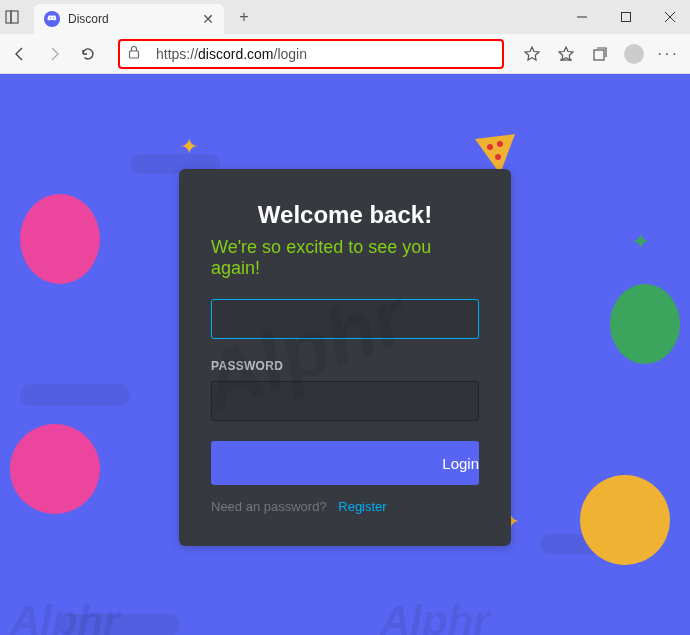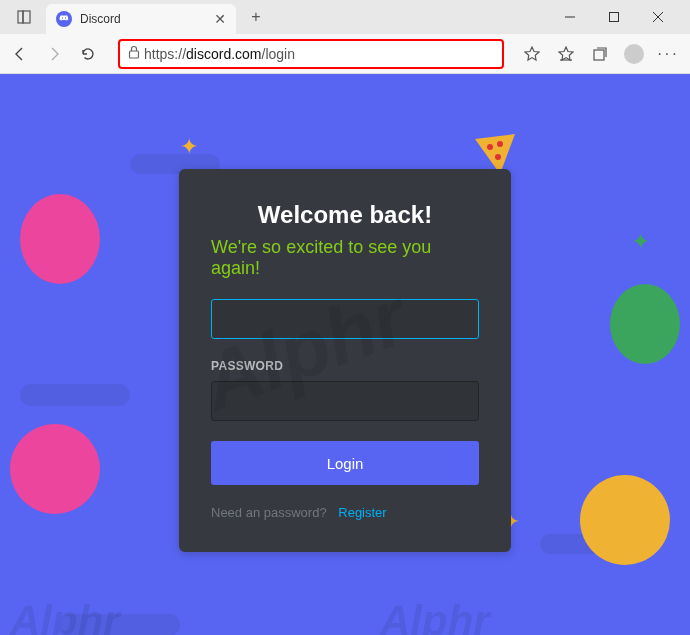--- a/index.html
+++ b/index.html
@@ -9,21 +9,21 @@
       font-family: -apple-system, BlinkMacSystemFont, "Segoe UI", sans-serif;
       overflow: hidden;
       background: #f3f3f3;
       position: relative;
     }
     .titlebar {
       height: 34px;
       background: #e8e8e8;
       display: flex;
       align-items: center;
-      padding: 0 12px;
+      padding: 0 0;
     }
     .tab-strip {
       display: flex;
       align-items: center;
       flex: 1;
       height: 100%;
     }
     .tab-button {
       width: 24px;
       height: 24px;
@@ -86,21 +86,21 @@
     }
     .addressbar-wrap {
       flex: 1;
       height: 30px;
       background: #fff;
       border: 2px solid #ff0000;
       border-radius: 4px;
       display: flex;
       align-items: center;
       padding: 0 8px;
-      gap: 4px;
+      gap: 16px;
       margin-right: 8px;
       margin-left: 8px;
     }
     .lock-icon { color: #666; font-size: 13px; }
     .url-text { font-size: 14px; color: #555; }
     .url-text .host { color: #111; }
     .toolbar-right {
       display: flex;
       gap: 14px;
       align-items: center;
@@ -178,21 +178,22 @@
     .login-btn {
       width: 100%;
       height: 44px;
       background: #5865f2;
       color: #fff;
       border: none;
       border-radius: 3px;
       font-size: 15px;
       font-weight: 500;
       cursor: pointer;
-      margin-bottom: 20px;
+      margin-bottom: 14px;
+      text-align: right;
     }
     .register-row {
       color: #72767d;
       font-size: 13px;
     }
     .register-link {
       color: #00aff4;
       font-weight: 500;
       cursor: pointer;
       margin-left: 8px;

